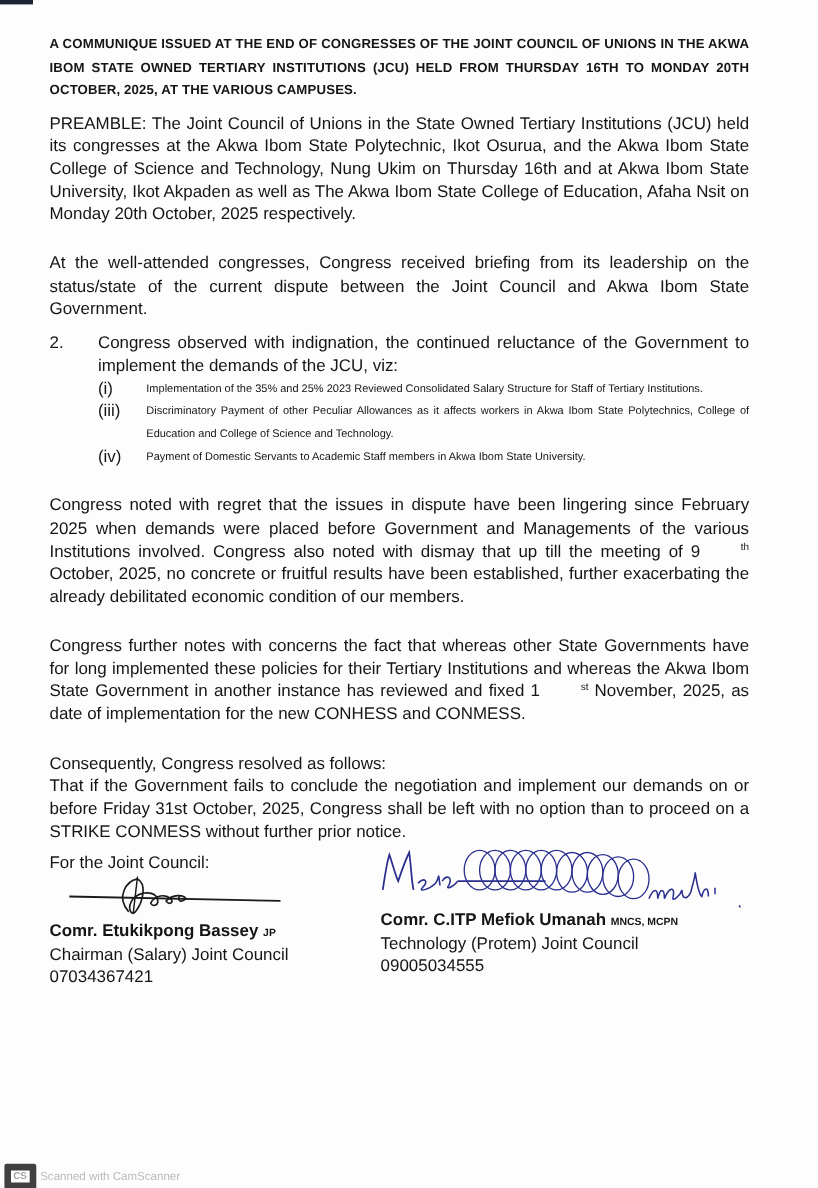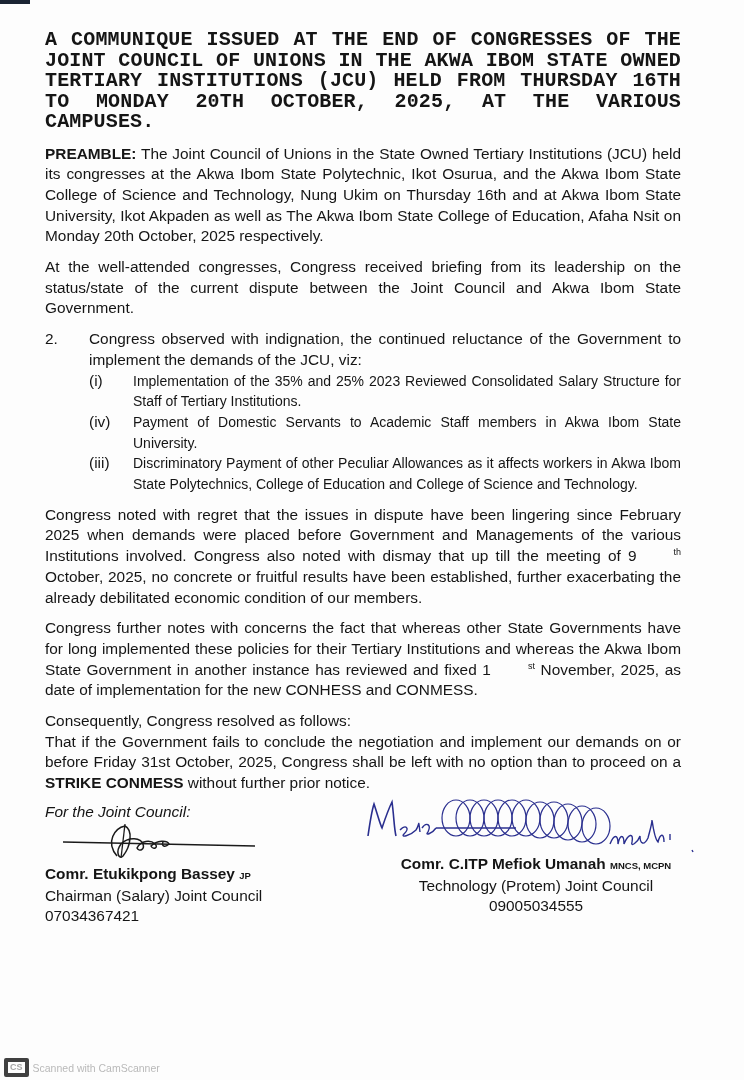--- a/index.html
+++ b/index.html
@@ -3,48 +3,48 @@
 <meta charset="utf-8">
 <style>
   html, body { margin: 0; padding: 0; }
   body {
     width: 744px; height: 1080px; background: #fdfdfd; position: relative; overflow: hidden;
     font-family: "Liberation Sans", "DejaVu Sans", sans-serif; color: #151515;
   }
   .corner { position: absolute; left: 0; top: 0; width: 30px; height: 4px; background: #1b2433; }
   .page { position: absolute; left: 45px; top: 30px; width: 636px; }
   .title {
-    font-weight: bold; font-size: 20px; line-height: 20.5px; letter-spacing: 0.15px;
-    text-align: justify; margin: 0 0 11px 0; font-family: Liberation Mono, monospace;
+    font-weight: bold; font-size: 12px; line-height: 20.5px; letter-spacing: 0.15px;
+    text-align: justify; margin: 0 0 11px 0;
   }
   p { margin: 0; font-size: 15.4px; line-height: 20.7px; text-align: justify; }
-  .gap { margin-top: 10px; }
-  .bold { font-weight: bold; }
+  .gap { margin-top: 24px; }
+  .bold { font-weight: normal; }
   .num-para { display: flex; margin-top: 10px; }
   .num { width: 44px; flex: none; font-size: 15.4px; line-height: 20.7px; }
   .num-body { flex: 1; }
   .sub { display: flex; }
   .roman { width: 44px; flex: none; font-size: 15.4px; line-height: 20.7px; }
-  .sub-text { flex: 1; font-size: 14px; line-height: 20.7px; text-align: justify; }
+  .sub-text { flex: 1; font-size: 10px; line-height: 20.7px; text-align: justify; }
   sup { font-size: 9px; line-height: 0; padding-left: 37px; }
   .sign-area { position: relative; margin-top: 8px; height: 120px; }
   .sign-left { position: absolute; left: 0; top: 0; width: 300px; }
-  .sign-right { position: absolute; left: 321px; top: 0; width: 340px; text-align: center; }
-  .sig-label { font-size: 15.4px; line-height: 20px; font-style: italic; }
+  .sign-right { position: absolute; left: 301px; top: 0; width: 340px; }
+  .sig-label { font-size: 15.4px; line-height: 20px; }
   .sig-left-img { height: 42px; position: relative; }
   .sig-right-img { height: 60px; position: relative; margin-top: -8px; }
   .sig-name { font-weight: bold; font-size: 15.4px; line-height: 20px; }
   .sig-post { font-size: 9.5px; font-weight: bold; }
   .sig-line { font-size: 15.4px; line-height: 20px; }
   .scanner {
     position: absolute; left: 4px; top: 1058px; font-size: 10.5px; color: #b9b9b9;
     display: flex; align-items: center; gap: 4px;
   }
   .cs-logo {
-    border: 4px solid #404040; border-radius: 2px; font-size: 9px; font-weight: bold;
+    border: 6px solid #404040; border-radius: 2px; font-size: 9px; font-weight: bold;
     padding: 0 2px; line-height: 11px; color: #a5a5a5;
   }
 </style>
 </head>
 <body>
 
 <div class="corner"></div>
 
 <div class="page">
   <div class="title">A COMMUNIQUE ISSUED AT THE END OF CONGRESSES OF THE JOINT COUNCIL OF UNIONS IN THE AKWA IBOM STATE OWNED TERTIARY INSTITUTIONS (JCU) HELD FROM THURSDAY 16TH TO MONDAY 20TH OCTOBER, 2025, AT THE VARIOUS CAMPUSES.</div>
@@ -55,26 +55,26 @@
 
   <div class="num-para">
     <div class="num">2.</div>
     <div class="num-body">
       <p>Congress observed with indignation, the continued reluctance of the Government to implement the demands of the JCU, viz:</p>
       <div class="sub">
         <div class="roman">(i)</div>
         <div class="sub-text">Implementation of the 35% and 25% 2023 Reviewed Consolidated Salary Structure for Staff of Tertiary Institutions.</div>
       </div>
       <div class="sub">
+        <div class="roman">(iii)</div>
+        <div class="sub-text">Discriminatory Payment of other Peculiar Allowances as it affects workers in Akwa Ibom State Polytechnics, College of Education and College of Science and Technology.</div>
+      </div>
+      <div class="sub">
         <div class="roman">(iv)</div>
         <div class="sub-text">Payment of Domestic Servants to Academic Staff members in Akwa Ibom State University.</div>
-      </div>
-      <div class="sub">
-        <div class="roman">(iii)</div>
-        <div class="sub-text">Discriminatory Payment of other Peculiar Allowances as it affects workers in Akwa Ibom State Polytechnics, College of Education and College of Science and Technology.</div>
       </div>
     </div>
   </div>
 
   <p class="gap"><span>Congress noted with regret that the issues in dispute have been lingering since February 2025 when demands were placed before Government and Managements of the various Institutions involved. Congress also noted with dismay that up till the meeting of 9</span><sup>th</sup><span> October, 2025, no concrete or fruitful results have been established, further exacerbating the already debilitated economic condition of our members.</span></p>
 
   <p class="gap"><span>Congress further notes with concerns the fact that whereas other State Governments have for long implemented these policies for their Tertiary Institutions and whereas the Akwa Ibom State Government in another instance has reviewed and fixed 1</span><sup>st</sup><span> November, 2025, as date of implementation for the new CONHESS and CONMESS.</span></p>
 
   <p class="gap">Consequently, Congress resolved as follows:</p>
   <p><span>That if the Government fails to conclude the negotiation and implement our demands on or before Friday 31st October, 2025, Congress shall be left with no option than to proceed on a </span><span class="bold">STRIKE CONMESS</span><span> without further prior notice.</span></p>

